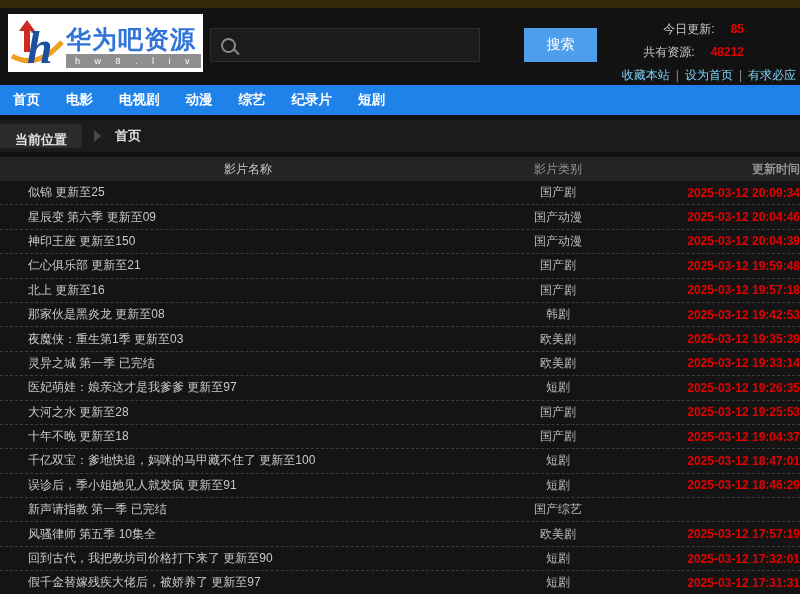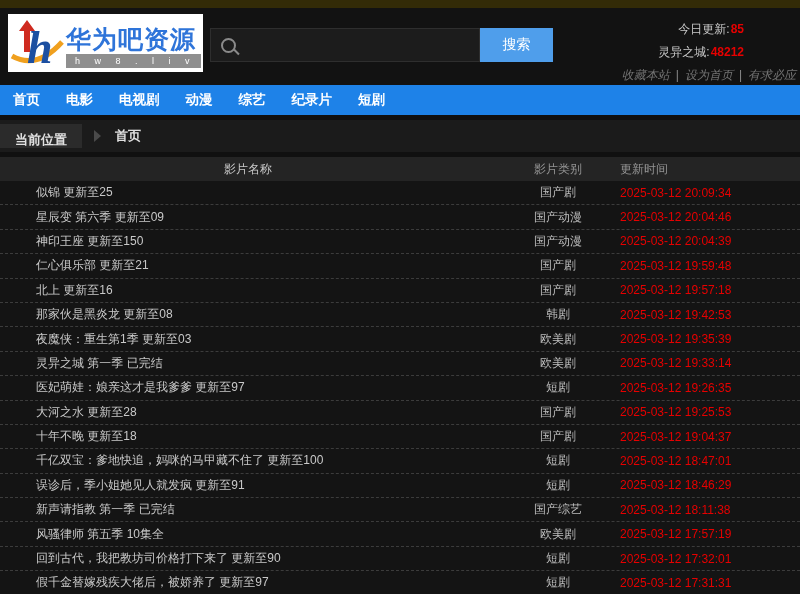--- a/index.html
+++ b/index.html
@@ -14,39 +14,39 @@
   
   .logo{position:absolute;left:8px;top:6px;width:195px;height:58px;background:#ffffff;
         display:flex;align-items:center;cursor:pointer;}
   .logo-mark{margin-left:2px;flex:0 0 auto;}
   .logo-text{margin-left:2px;width:135px;margin-top:7px;}
   .logo-title{font-size:25px;font-weight:bold;color:#2e74d9;letter-spacing:1px;line-height:27px;white-space:nowrap;}
   .logo-sub{margin-top:1px;background:#8f8f8f;color:#ffffff;font-size:9px;letter-spacing:6px;
             padding:2px 0 2px 9px;white-space:nowrap;overflow:hidden;}
 
   
-  .search{position:absolute;left:210px;top:20px;display:flex;}
+  .search{position:absolute;left:210px;top:20px;display:flex;gap:44px;}
   .search-box{width:270px;height:34px;background:#1c1c1c;border:1px solid #2e2e2e;
               display:flex;align-items:center;box-sizing:border-box;}
   .mag{width:11px;height:11px;border:2px solid #8a8a8a;border-radius:50%;
        position:relative;display:inline-block;margin-left:10px;flex:0 0 auto;}
   .mag::after{content:"";position:absolute;width:7px;height:2px;background:#8a8a8a;
               transform:rotate(45deg);right:-6px;bottom:-2px;}
   .search-field{flex:1;background:transparent;border:none;outline:none;color:#cccccc;
                 height:100%;padding:0 8px;font-size:13px;font-family:inherit;}
   .search-btn{width:73px;height:34px;background:#4f9eeb;color:#ffffff;border:none;
               font-size:14px;cursor:pointer;font-family:inherit;}
 
   
   .stats{position:absolute;right:4px;top:10px;font-size:12px;color:#c9c9c9;text-align:right;}
   .stat-line{height:23px;line-height:23px;padding-right:52px;}
   .stat-label{color:#c9c9c9;}
-  .stat-value{color:#e60000;font-weight:bold;margin-left:1px;}
+  .stat-value{color:#e60000;font-weight:bold;margin-left:16px;}
   .links{height:23px;line-height:23px;}
-  .q-link{color:#737373;text-decoration:none;cursor:pointer;font-style:italic;}
+  .q-link{color:#7dd3fc;text-decoration:none;cursor:pointer;}
   .link-sep{margin:0 6px;color:#8a8a8a;}
 
   
   .nav{height:30px;background:#1e82e8;display:flex;align-items:stretch;}
   .nav-item{line-height:30px;padding:0 13px;color:#ffffff;font-weight:bold;
             font-size:13.5px;cursor:pointer;white-space:nowrap;}
 
   
   .breadcrumb{margin-top:5px;height:32px;background:#1b1b1b;display:flex;align-items:center;}
   .crumb-label{background:#2b2b2b;height:24px;line-height:32px;padding:0 15px;
@@ -54,25 +54,25 @@
   .crumb-arrow{width:0;height:0;border-left:7px solid #4a4a4a;border-top:6px solid transparent;
                border-bottom:6px solid transparent;margin-left:12px;}
   .crumb-page{margin-left:14px;color:#e0e0e0;font-size:13px;font-weight:bold;cursor:pointer;}
 
   
   .table{margin-top:5px;}
   .t-head{display:flex;height:24px;align-items:center;background:#242424;
           color:#949494;font-size:12px;}
   .t-row{display:flex;height:24.4px;align-items:center;border-bottom:1px dashed #3c3c3c;
          box-sizing:border-box;font-size:12px;cursor:pointer;background:#141414;}
-  .c-name{width:62%;box-sizing:border-box;padding-left:36px;color:#c9c9c9;
+  .c-name{width:62%;box-sizing:border-box;padding-left:28px;color:#c9c9c9;
           white-space:nowrap;overflow:hidden;text-align:left;}
   .t-head .c-name{text-align:center;padding-left:0;}
   .c-cat{width:15.5%;text-align:center;color:#bdbdbd;white-space:nowrap;}
-  .c-time{width:22.5%;text-align:left;color:#e60000;white-space:nowrap;}
+  .c-time{width:22.5%;text-align:right;color:#e60000;white-space:nowrap;font-weight:bold;}
   .t-head .c-cat,.t-head .c-time{color:#949494;}
 </style>
 </head>
 <body>
 
 <div class="page">
 
   <div class="top-strip"></div>
 
   <div class="header">
@@ -93,21 +93,21 @@
       <div class="search-box">
         <span class="mag"></span>
         <input class="search-field" type="text" value="" style="">
       </div>
       <button class="search-btn">搜索</button>
     </div>
 
     <div class="stats">
       <div id="stat-lines">
           <div class="stat-line"><span class="stat-label">今日更新:</span><span class="stat-value">85</span></div>
-          <div class="stat-line"><span class="stat-label">灵异之城:</span><span class="stat-value">48212</span></div>
+          <div class="stat-line"><span class="stat-label">共有资源:</span><span class="stat-value">48212</span></div>
         </div>
       <div class="links" id="quick-links"><a class="q-link">收藏本站</a><span class="link-sep">|</span><a class="q-link">设为首页</a><span class="link-sep">|</span><a class="q-link">有求必应</a></div>
     </div>
 
   </div>
 
   <div class="nav" id="main-nav">
       <div class="nav-item">首页</div>
       <div class="nav-item">电影</div>
       <div class="nav-item">电视剧</div>
@@ -191,21 +191,20 @@
           <div class="c-time">2025-03-12 18:47:01</div>
         </div>
         <div class="t-row">
           <div class="c-name">误诊后，季小姐她见人就发疯 更新至91</div>
           <div class="c-cat">短剧</div>
           <div class="c-time">2025-03-12 18:46:29</div>
         </div>
         <div class="t-row">
           <div class="c-name">新声请指教 第一季 已完结</div>
           <div class="c-cat">国产综艺</div>
-          <div class="c-time">2025-03-12 18:11:38</div>
         </div>
         <div class="t-row">
           <div class="c-name">风骚律师 第五季 10集全</div>
           <div class="c-cat">欧美剧</div>
           <div class="c-time">2025-03-12 17:57:19</div>
         </div>
         <div class="t-row">
           <div class="c-name">回到古代，我把教坊司价格打下来了 更新至90</div>
           <div class="c-cat">短剧</div>
           <div class="c-time">2025-03-12 17:32:01</div>

